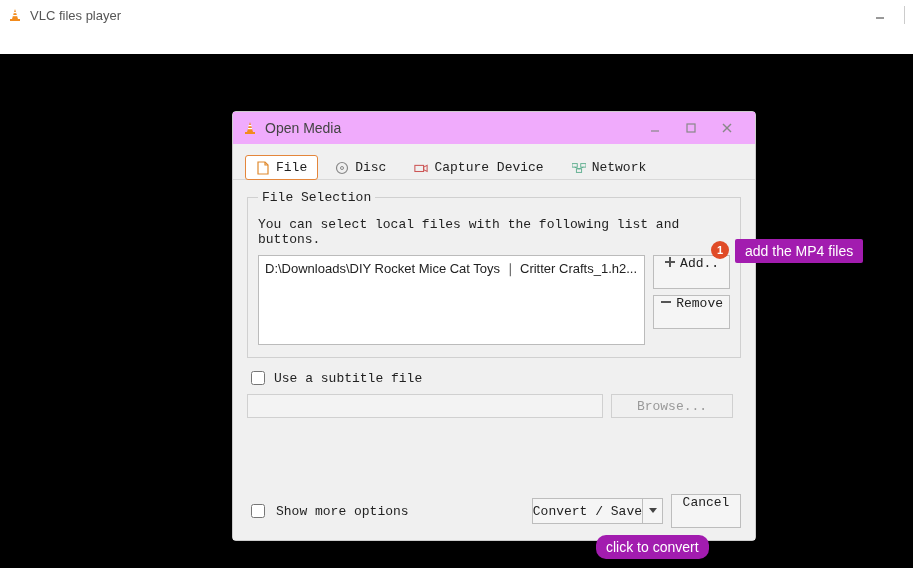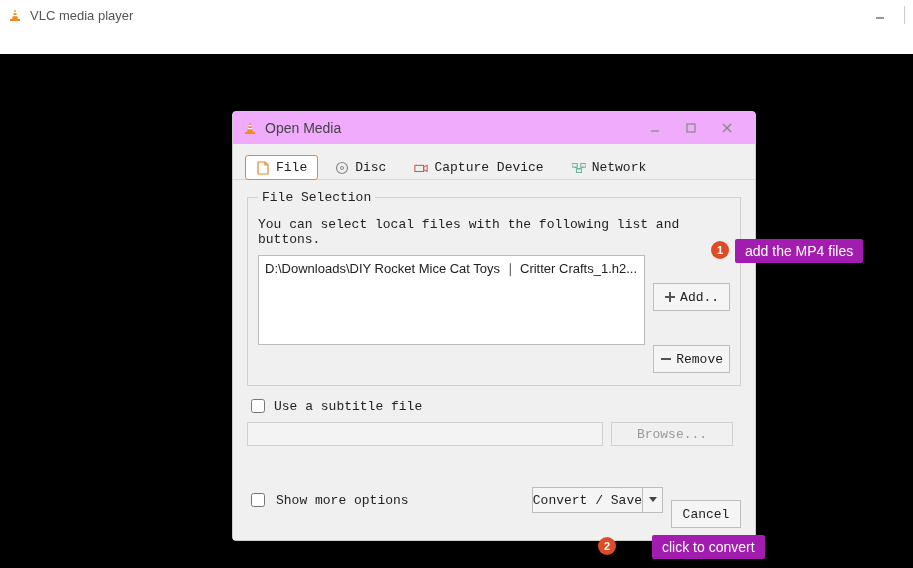--- a/index.html
+++ b/index.html
@@ -29,21 +29,21 @@
   .tab.active { background:#fff; border:1px solid #e4863b; border-radius:3px; }
   .tab .ticon { width:14px; height:14px; display:inline-flex; align-items:center; justify-content:center; }
   
   .content { flex:1; padding:10px 14px 0 14px; background:#f0f0f0; overflow:hidden; font-family:"Courier New",monospace; font-size:13px; }
   fieldset.section { border:1px solid #d0d0d0; padding:8px 10px 12px 10px; margin:0 0 10px 0; }
   fieldset.section legend { font-family:"Courier New",monospace; font-size:13px; padding:0 4px; }
   .hint { margin:4px 0 8px 0; }
   .filerow { display:flex; gap:8px; }
   .filelist { flex:1; height:90px; background:#fff; border:1px solid #bbb; padding:4px 6px; font-family:"Segoe UI",Arial,sans-serif; font-size:13px; overflow:hidden; white-space:nowrap; }
   .btncol { display:flex; flex-direction:column; gap:6px; }
-  .btn { min-width:70px; height:28px; background:#f5f5f5; border:1px solid #bdbdbd; font-family:"Courier New",monospace; font-size:13px; display:flex; align-items:center; justify-content:center; gap:4px; padding:0 6px;margin-top:28px; }
+  .btn { min-width:70px; height:34px; background:#f5f5f5; border:1px solid #bdbdbd; font-family:"Courier New",monospace; font-size:13px; display:flex; align-items:flex-start; justify-content:center; gap:4px; padding:0 6px; }
   .btn svg { stroke:#555; }
   .subtitle-row { display:flex; align-items:center; gap:6px; margin:10px 0 6px 0; }
   .subtitle-row input[type=checkbox]{ width:14px; height:14px; }
   .browse-row { display:flex; gap:8px; align-items:center; padding:0 0 8px 0; }
   .disabled-field { flex:0 0 356px; height:24px; background:#f3f3f3; border:1px solid #d0d0d0; }
   .browse-btn { width:122px; height:24px; background:#f0f0f0; border:1px solid #d0d0d0; color:#999; font-family:"Courier New",monospace; font-size:13px; display:flex; align-items:center; justify-content:center; }
   
   .footer { padding:8px 14px 12px 14px; display:flex; align-items:center; gap:8px; background:#f0f0f0; font-family:"Courier New",monospace; font-size:13px; }
   .footer .spacer { flex:1; }
   .footer input[type=checkbox]{ width:14px; height:14px; }
@@ -62,21 +62,21 @@
 
   <div class="titlebar">
     <span class="cone">
       <svg width="14" height="14" viewBox="0 0 14 14">
           <path d="M7 1 L10 11 L4 11 Z" fill="#f28b1d"></path>
           <rect x="5.5" y="4" width="3" height="1.2" fill="#fff"></rect>
           <rect x="5" y="7" width="4" height="1.2" fill="#fff"></rect>
           <rect x="2" y="11" width="10" height="2" fill="#f28b1d"></rect>
         </svg>
     </span>
-    <span style="color:#555;font-size:13px">VLC media player</span>
+    <span style="color:#555;font-size:13px">VLC files player</span>
     <span class="spacer"></span>
     <span class="winbtn">
         <svg width="12" height="12">
           <line x1="2" y1="9" x2="10" y2="9" stroke-width="1"></line>
         </svg>
       </span>
     <span class="sep"></span>
   </div>
 
 
@@ -208,14 +208,14 @@
       </div>
       <div class="btn" style="min-width:70px">
         <span>Cancel</span>
       </div>
     </div>
   </div>
 
   <div class="callout-badge" style="left:711px; top:241px;">1</div>
   <div class="callout-label" style="left:735px; top:239px;">add the MP4 files</div>
   <div class="callout-badge" style="left:598px; top:537px;">2</div>
-  <div class="callout-label" style="left:652px; top:535px;">click to convert</div>
+  <div class="callout-label" style="left:596px; top:535px;border-radius:10px;">click to convert</div>
 </div>
 
 </body></html>

